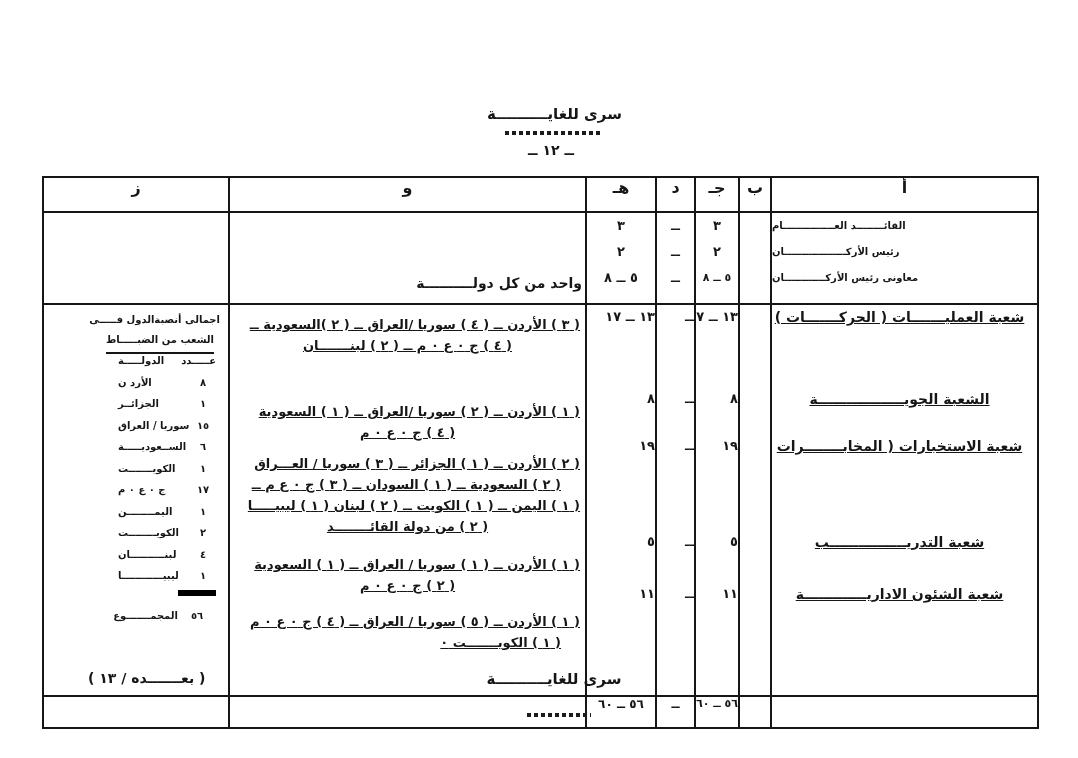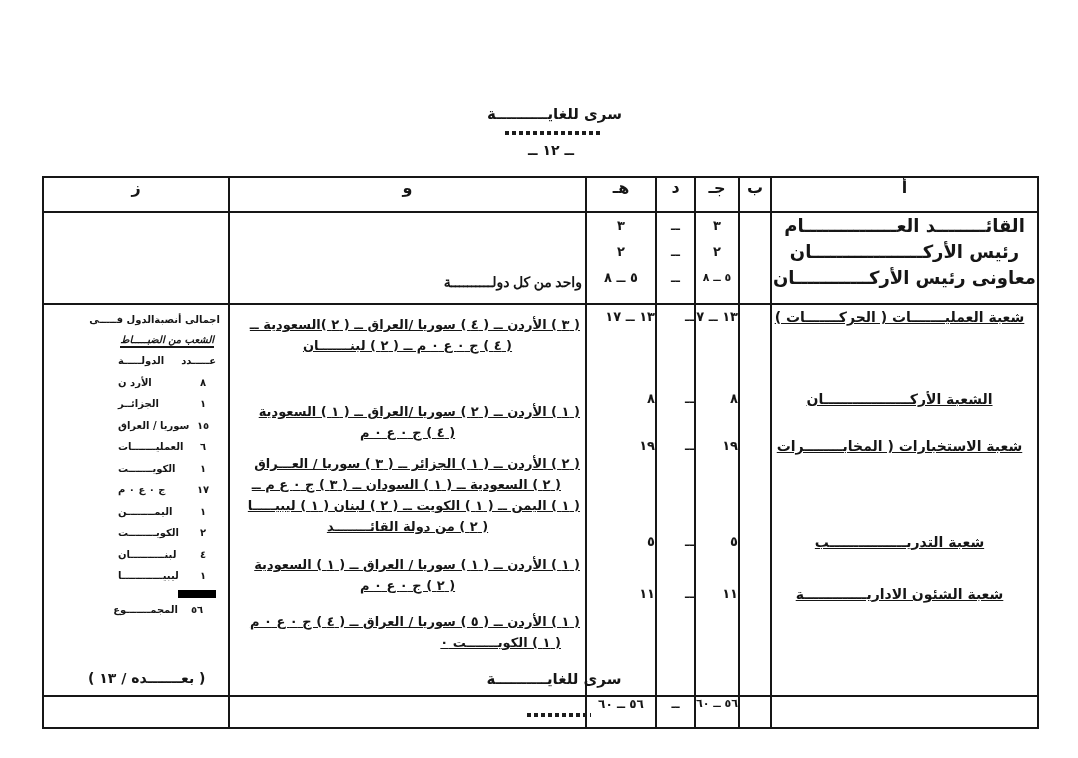--- a/index.html
+++ b/index.html
@@ -21,46 +21,46 @@
     border-collapse:collapse;table-layout:fixed;direction:rtl;
   }
   table.org td, table.org th{
     border:2px solid #161616;padding:0;vertical-align:top;
     font-weight:bold;color:#161616;overflow:hidden;
   }
   th.hdr{font-size:16px;text-align:center;vertical-align:middle;font-weight:bold;}
   .pos{position:relative;}
   
   .leadpad{padding-top:8px;}
-  .lead-line{line-height:26px;font-size:18px;text-align:center;white-space:nowrap;}
+  .lead-line{line-height:26px;font-size:10px;text-align:left;white-space:nowrap;}
   .num{line-height:26px;font-size:13px;text-align:center;white-space:nowrap;}
   .range{font-size:11px;letter-spacing:-0.5px;}
-  .wnote{position:absolute;bottom:12px;right:3px;font-size:14px;font-weight:bold;white-space:nowrap;font-family:Liberation Serif, serif;}
+  .wnote{position:absolute;bottom:12px;right:3px;font-size:14px;font-weight:bold;white-space:nowrap;}
   
   .s1{height:46px;}.s2{height:43px;margin-top:32px;}.s3{height:92px;}.s4{height:48px;}.s5{height:84px;}
   .bname{font-size:14px;text-align:center;padding:4px 10px 0 0;white-space:nowrap;text-decoration:underline;}
   .bval{font-size:13px;text-align:right;padding-top:4px;white-space:nowrap;}
   .wl{font-size:13px;line-height:21px;text-align:right;padding-right:5px;white-space:nowrap;}
   .wl.c{text-align:center;padding-right:0;}
   .wl.i{padding-right:24px;}
   .wsub{padding-top:9px;text-decoration:underline;}
   
   .tot{font-size:12px;text-align:center;padding-top:6px;white-space:nowrap;}
   .tot.range{font-size:11px;}
   
   .sum{padding-top:5px;font-size:10px;margin-left:40px;}
   .sum-t1{text-align:right;padding-left:4px;padding-right:8px;line-height:20px;white-space:nowrap;}
   .sum-t2{text-align:right;padding-right:14px;line-height:20px;}
-  .sum-t2 span{border-bottom:2.5px solid #161616;padding-bottom:1px;white-space:nowrap;font-style:italic;}
+  .sum-t2 span{border-bottom:2.5px solid #161616;padding-bottom:7px;white-space:nowrap;}
   .srow{display:flex;justify-content:space-between;align-items:baseline;
         padding:0 12px 0 34px;line-height:21.5px;white-space:nowrap;}
   .srow .cnt{min-width:26px;text-align:center;}
   .srow .nm{text-align:center;}
   .srow.total{margin-top:3px;}
-  .srow.total .cnt{border-top:8px solid #000000;padding:1px 6px 0 6px;text-align:center;}
+  .srow.total .cnt{border-top:6px solid #000000;padding:9px 6px 0 6px;text-align:center;}
 </style>
 </head>
 <body>
 
 <div class="abs" style="left:462px;top:97px;width:185px;">
   <div class="secret">سرى للغايــــــــــة</div>
 </div>
 <div class="abs dotrule" style="left:505px;top:123px;width:98px;"></div>
 <div class="abs pagenum" style="left:492px;top:134px;width:82px;">ــ ١٢ ــ</div>
 
@@ -110,21 +110,21 @@
     </td>
     <td class="pos">
       <div class="wnote">واحد من كل دولــــــــــة</div>
     </td>
     <td></td>
   </tr>
 
   <tr style="height:313px;">
     <td>
       <div class="s1 bname">شعبة العمليـــــــات ( الحركـــــــات )</div>
-      <div class="s2 bname">الشعبة الأركــــــــــــــــــان</div>
+      <div class="s2 bname">الشعبة الجويــــــــــــــــــة</div>
       <div class="s3 bname">شعبة الاستخبارات ( المخابــــــــرات</div>
       <div class="s4 bname">شعبة التدريــــــــــــــــب</div>
       <div class="s5 bname">شعبة الشئون الاداريـــــــــــــة</div>
     </td>
     <td></td>
     <td>
       <div class="s1 bval range">١٣ ــ ١٧</div>
       <div class="s2 bval">٨</div>
       <div class="s3 bval">١٩</div>
       <div class="s4 bval">٥</div>
@@ -185,21 +185,21 @@
         <div class="srow">
           <span class="cnt">١</span>
           <span class="nm">الجزائــر</span>
         </div>
         <div class="srow">
           <span class="cnt">١٥</span>
           <span class="nm">سوريا / العراق</span>
         </div>
         <div class="srow">
           <span class="cnt">٦</span>
-          <span class="nm">العمليـــــــات</span>
+          <span class="nm">الســعوديـــــة</span>
         </div>
         <div class="srow">
           <span class="cnt">١</span>
           <span class="nm">الكويـــــــت</span>
         </div>
         <div class="srow">
           <span class="cnt">١٧</span>
           <span class="nm">ج ٠ ع ٠ م</span>
         </div>
         <div class="srow">

